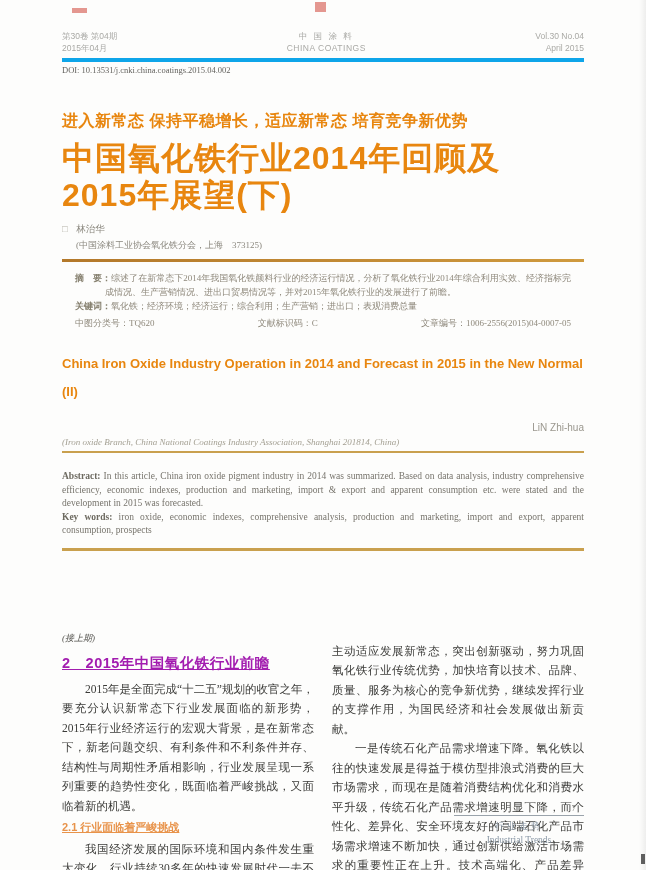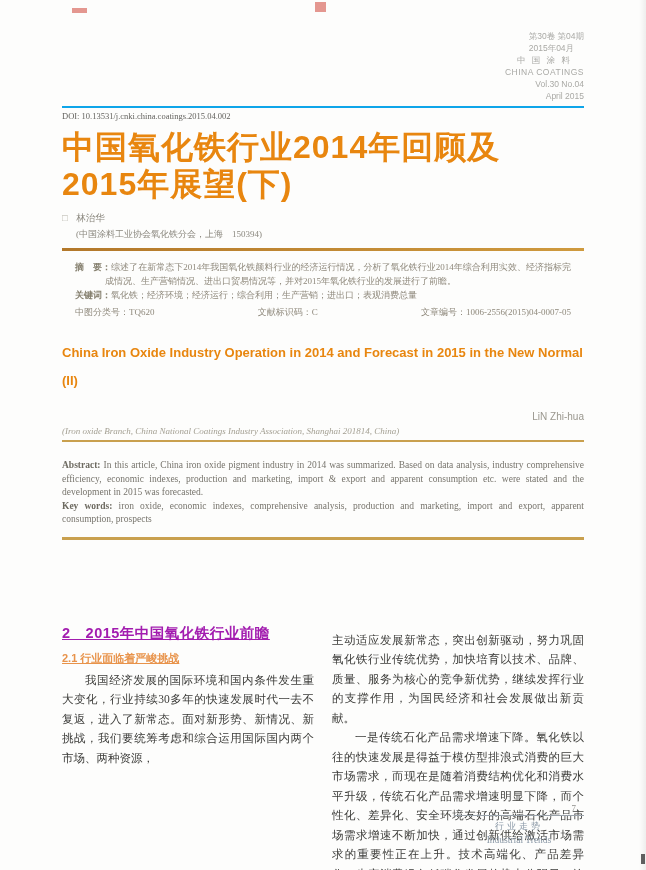--- a/index.html
+++ b/index.html
@@ -15,22 +15,22 @@
   }
   
   .scan-edge-right{position:absolute;top:0;right:0;width:7px;height:870px;background:linear-gradient(to right,rgba(0,0,0,0),rgba(0,0,0,0.06));}
   .scan-mark-corner{position:absolute;right:1px;bottom:6px;width:4px;height:10px;background:#3a3a3a;opacity:.8;}
   .reg-mark{position:absolute;background:#cf4436;opacity:.55;}
   .reg-left{left:72px;top:8px;width:15px;height:5px;}
   .reg-center{left:315px;top:2px;width:11px;height:10px;}
 
   
   .hdr-row{display:flex;justify-content:space-between;align-items:flex-end;
-    border-bottom:2px solid #0ea5e9;padding-bottom:4px;
-    font-family:"Liberation Sans", sans-serif;font-size:8.5px;line-height:12px;color:#a9a9a5;flex-direction:column;}
+    border-bottom:4px solid #0ea5e9;padding-bottom:4px;
+    font-family:"Liberation Sans", sans-serif;font-size:8.5px;line-height:12px;color:#a9a9a5;}
   .hdr-left{text-align:left;}
   .hdr-center{text-align:center;letter-spacing:2px;}
   .hdr-center .en{letter-spacing:.5px;}
   .hdr-right{text-align:right;}
   .doi{font-size:8.5px;color:#63625e;margin-top:3px;font-family:"Liberation Serif", serif;}
 
   
   .eyebrow{margin-top:36px;font-family:"Liberation Sans", sans-serif;
     font-weight:bold;font-size:16px;color:#e8860f;letter-spacing:.5px;}
   .main-title{margin:8px 0 0 0;font-family:"Liberation Sans", sans-serif;
@@ -102,29 +102,30 @@
       </div>
       <div class="hdr-right">
         <div>Vol.30 No.04</div>
         <div>April 2015</div>
       </div>
     </div>
     <div class="doi">DOI: 10.13531/j.cnki.china.coatings.2015.04.002</div>
   </header>
 
   <section>
+    <div class="eyebrow">进入新常态 保持平稳增长，适应新常态 培育竞争新优势</div>
     <h1 class="main-title">
       <span>中国氧化铁行业2014年回顾及</span><br>
       <span>2015年展望(下)</span>
     </h1>
     <div class="author-row">
       <span class="marker">□</span>
       <span>林治华</span>
     </div>
-    <div class="affiliation">(中国涂料工业协会氧化铁分会，上海　150394)</div>
+    <div class="affiliation">(中国涂料工业协会氧化铁分会，上海　373125)</div>
   </section>
 
   <div class="rule rule-orange"></div>
 
   <section class="cn-abstract">
     <p class="hang"><span class="lbl">摘　要：</span><span>综述了在新常态下2014年我国氧化铁颜料行业的经济运行情况，分析了氧化铁行业2014年综合利用实效、经济指标完成情况、生产营销情况、进出口贸易情况等，并对2015年氧化铁行业的发展进行了前瞻。</span></p>
     <p class="hang"><span class="lbl">关键词：</span><span>氧化铁；经济环境；经济运行；综合利用；生产营销；进出口；表观消费总量</span></p>
     <div class="meta-row">
       <span>中图分类号：TQ620</span>
       <span>文献标识码：C</span>
@@ -142,21 +143,23 @@
 
   <section class="en-abstract">
     <p><span class="lbl">Abstract:</span><span> In this article, China iron oxide pigment industry in 2014 was summarized. Based on data analysis, industry comprehensive efficiency, economic indexes, production and marketing, import &amp; export and apparent consumption etc. were stated and the development in 2015 was forecasted.</span></p>
     <p><span class="lbl">Key words:</span><span> iron oxide, economic indexes, comprehensive analysis, production and marketing, import and export, apparent consumption, prospects</span></p>
   </section>
 
   <div class="rule rule-tan-thick"></div>
 
   <section class="body-cols">
     <div class="col col-left">
+      <div class="cont-note">(接上期)</div>
       <h3 class="sec-heading">2　2015年中国氧化铁行业前瞻</h3>
+      <p class="indent">2015年是全面完成“十二五”规划的收官之年，要充分认识新常态下行业发展面临的新形势，2015年行业经济运行的宏观大背景，是在新常态下，新老问题交织、有利条件和不利条件并存、结构性与周期性矛盾相影响，行业发展呈现一系列重要的趋势性变化，既面临着严峻挑战，又面临着新的机遇。</p>
       <h4 class="subsec-heading">2.1 行业面临着严峻挑战</h4>
       <p class="indent">我国经济发展的国际环境和国内条件发生重大变化，行业持续30多年的快速发展时代一去不复返，进入了新常态。面对新形势、新情况、新挑战，我们要统筹考虑和综合运用国际国内两个市场、两种资源，</p>
     </div>
     <div class="col col-right">
       <p>主动适应发展新常态，突出创新驱动，努力巩固氧化铁行业传统优势，加快培育以技术、品牌、质量、服务为核心的竞争新优势，继续发挥行业的支撑作用，为国民经济和社会发展做出新贡献。</p>
       <p class="indent">一是传统石化产品需求增速下降。氧化铁以往的快速发展是得益于模仿型排浪式消费的巨大市场需求，而现在是随着消费结构优化和消费水平升级，传统石化产品需求增速明显下降，而个性化、差异化、安全环境友好的高端石化产品市场需求增速不断加快，通过创新供给激活市场需求的重要性正在上升。技术高端化、产品差异化、生产消费绿色低碳化发展趋势十分明显，给行业带来极大的挑战。</p>
     </div>
   </section>
 
   <footer class="footer">

